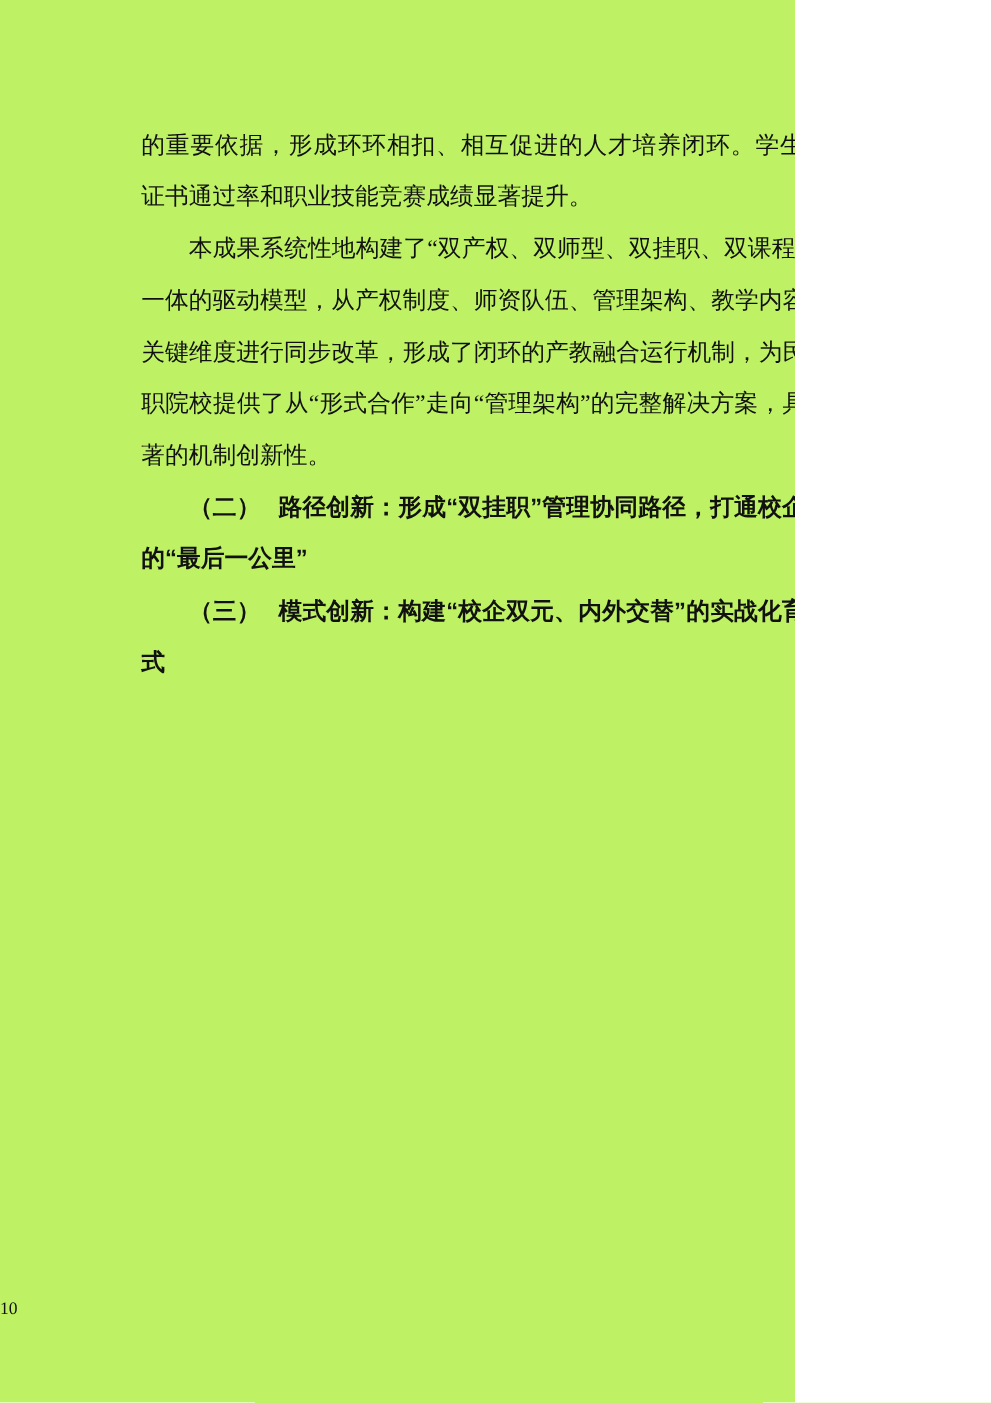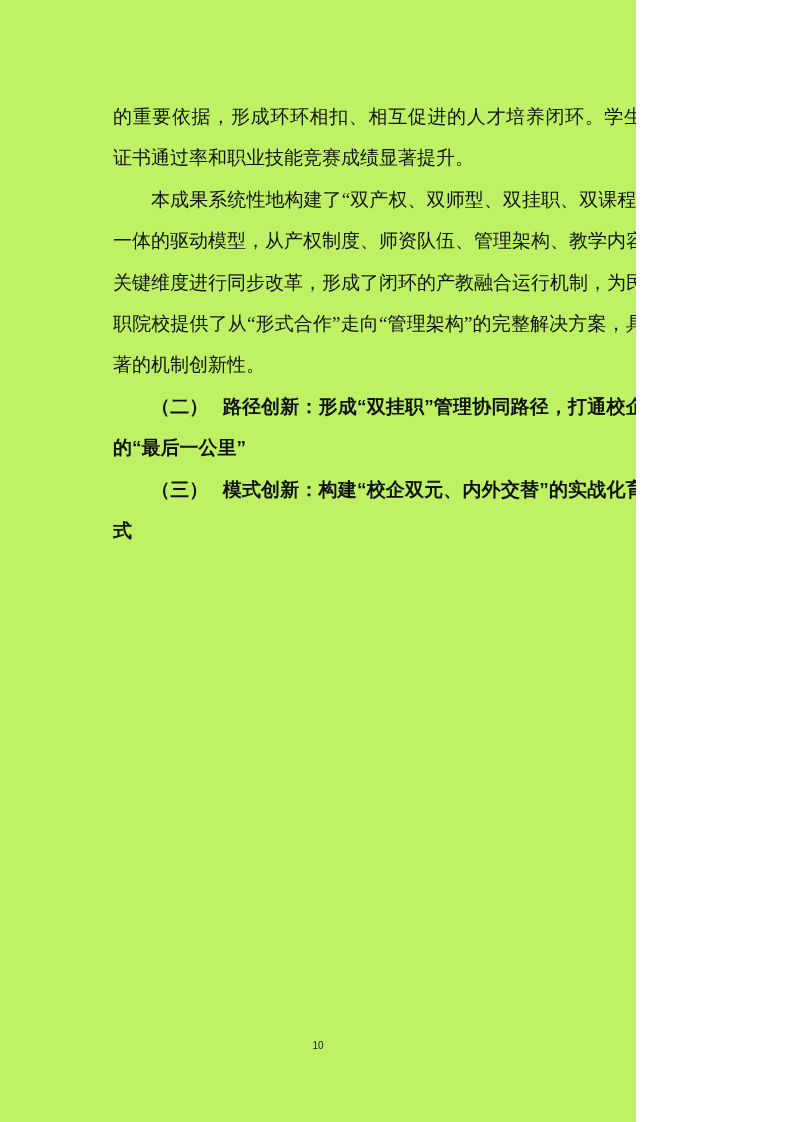--- a/index.html
+++ b/index.html
@@ -38,23 +38,22 @@
     font-weight: bold;
     text-indent: 38px;
   }
   .gap1 { display: inline-block; width: 12px; }
   .gap2 { display: inline-block; width: 14px; }
   .footer {
     position: absolute;
     top: 1040px;
     left: 0;
     width: 100%;
-    text-align: center;
-    font-family: Liberation Sans, sans-serif;
-    font-size: 10px;
+    font-family: Liberation Serif, serif;
+    font-size: 14px;
     color: #111111;
   }
 </style>
 </head>
 <body>
 
 <div class="page">
   <div class="content">
 
     <p class="body-text">的重要依据，形成环环相扣、相互促进的人才培养闭环。学生 1+X 证书通过率和职业技能竞赛成绩显著提升。</p>

